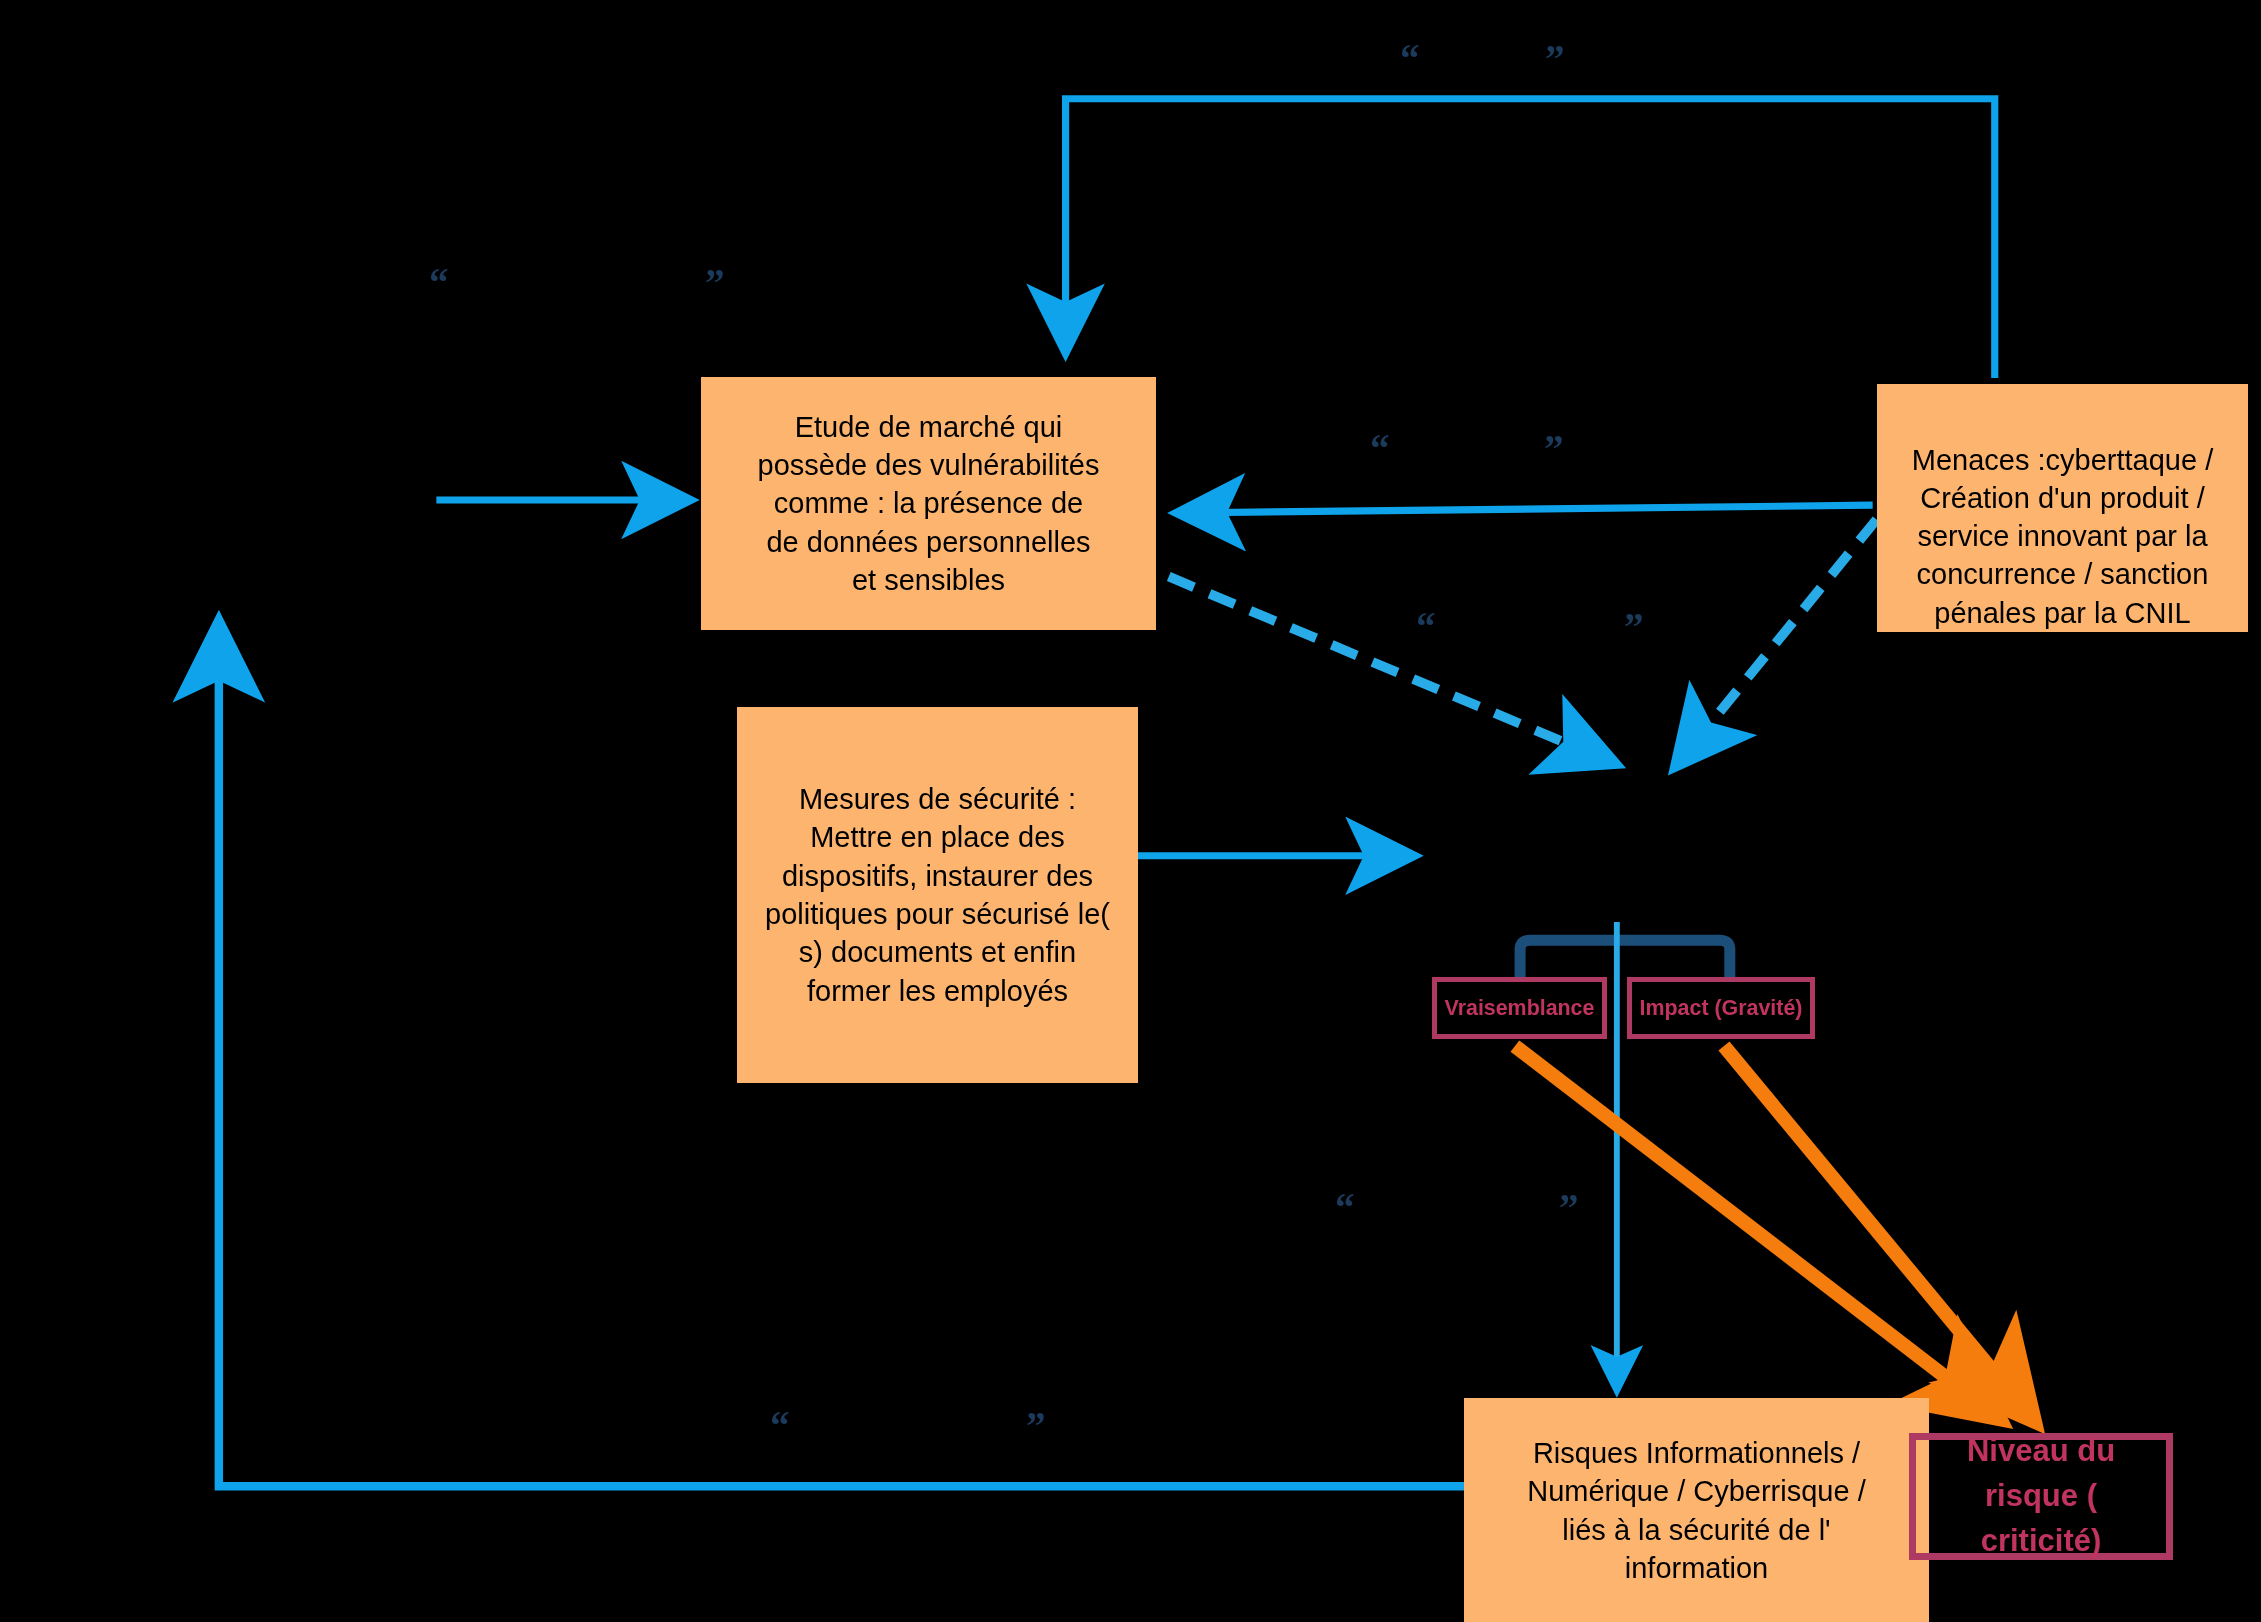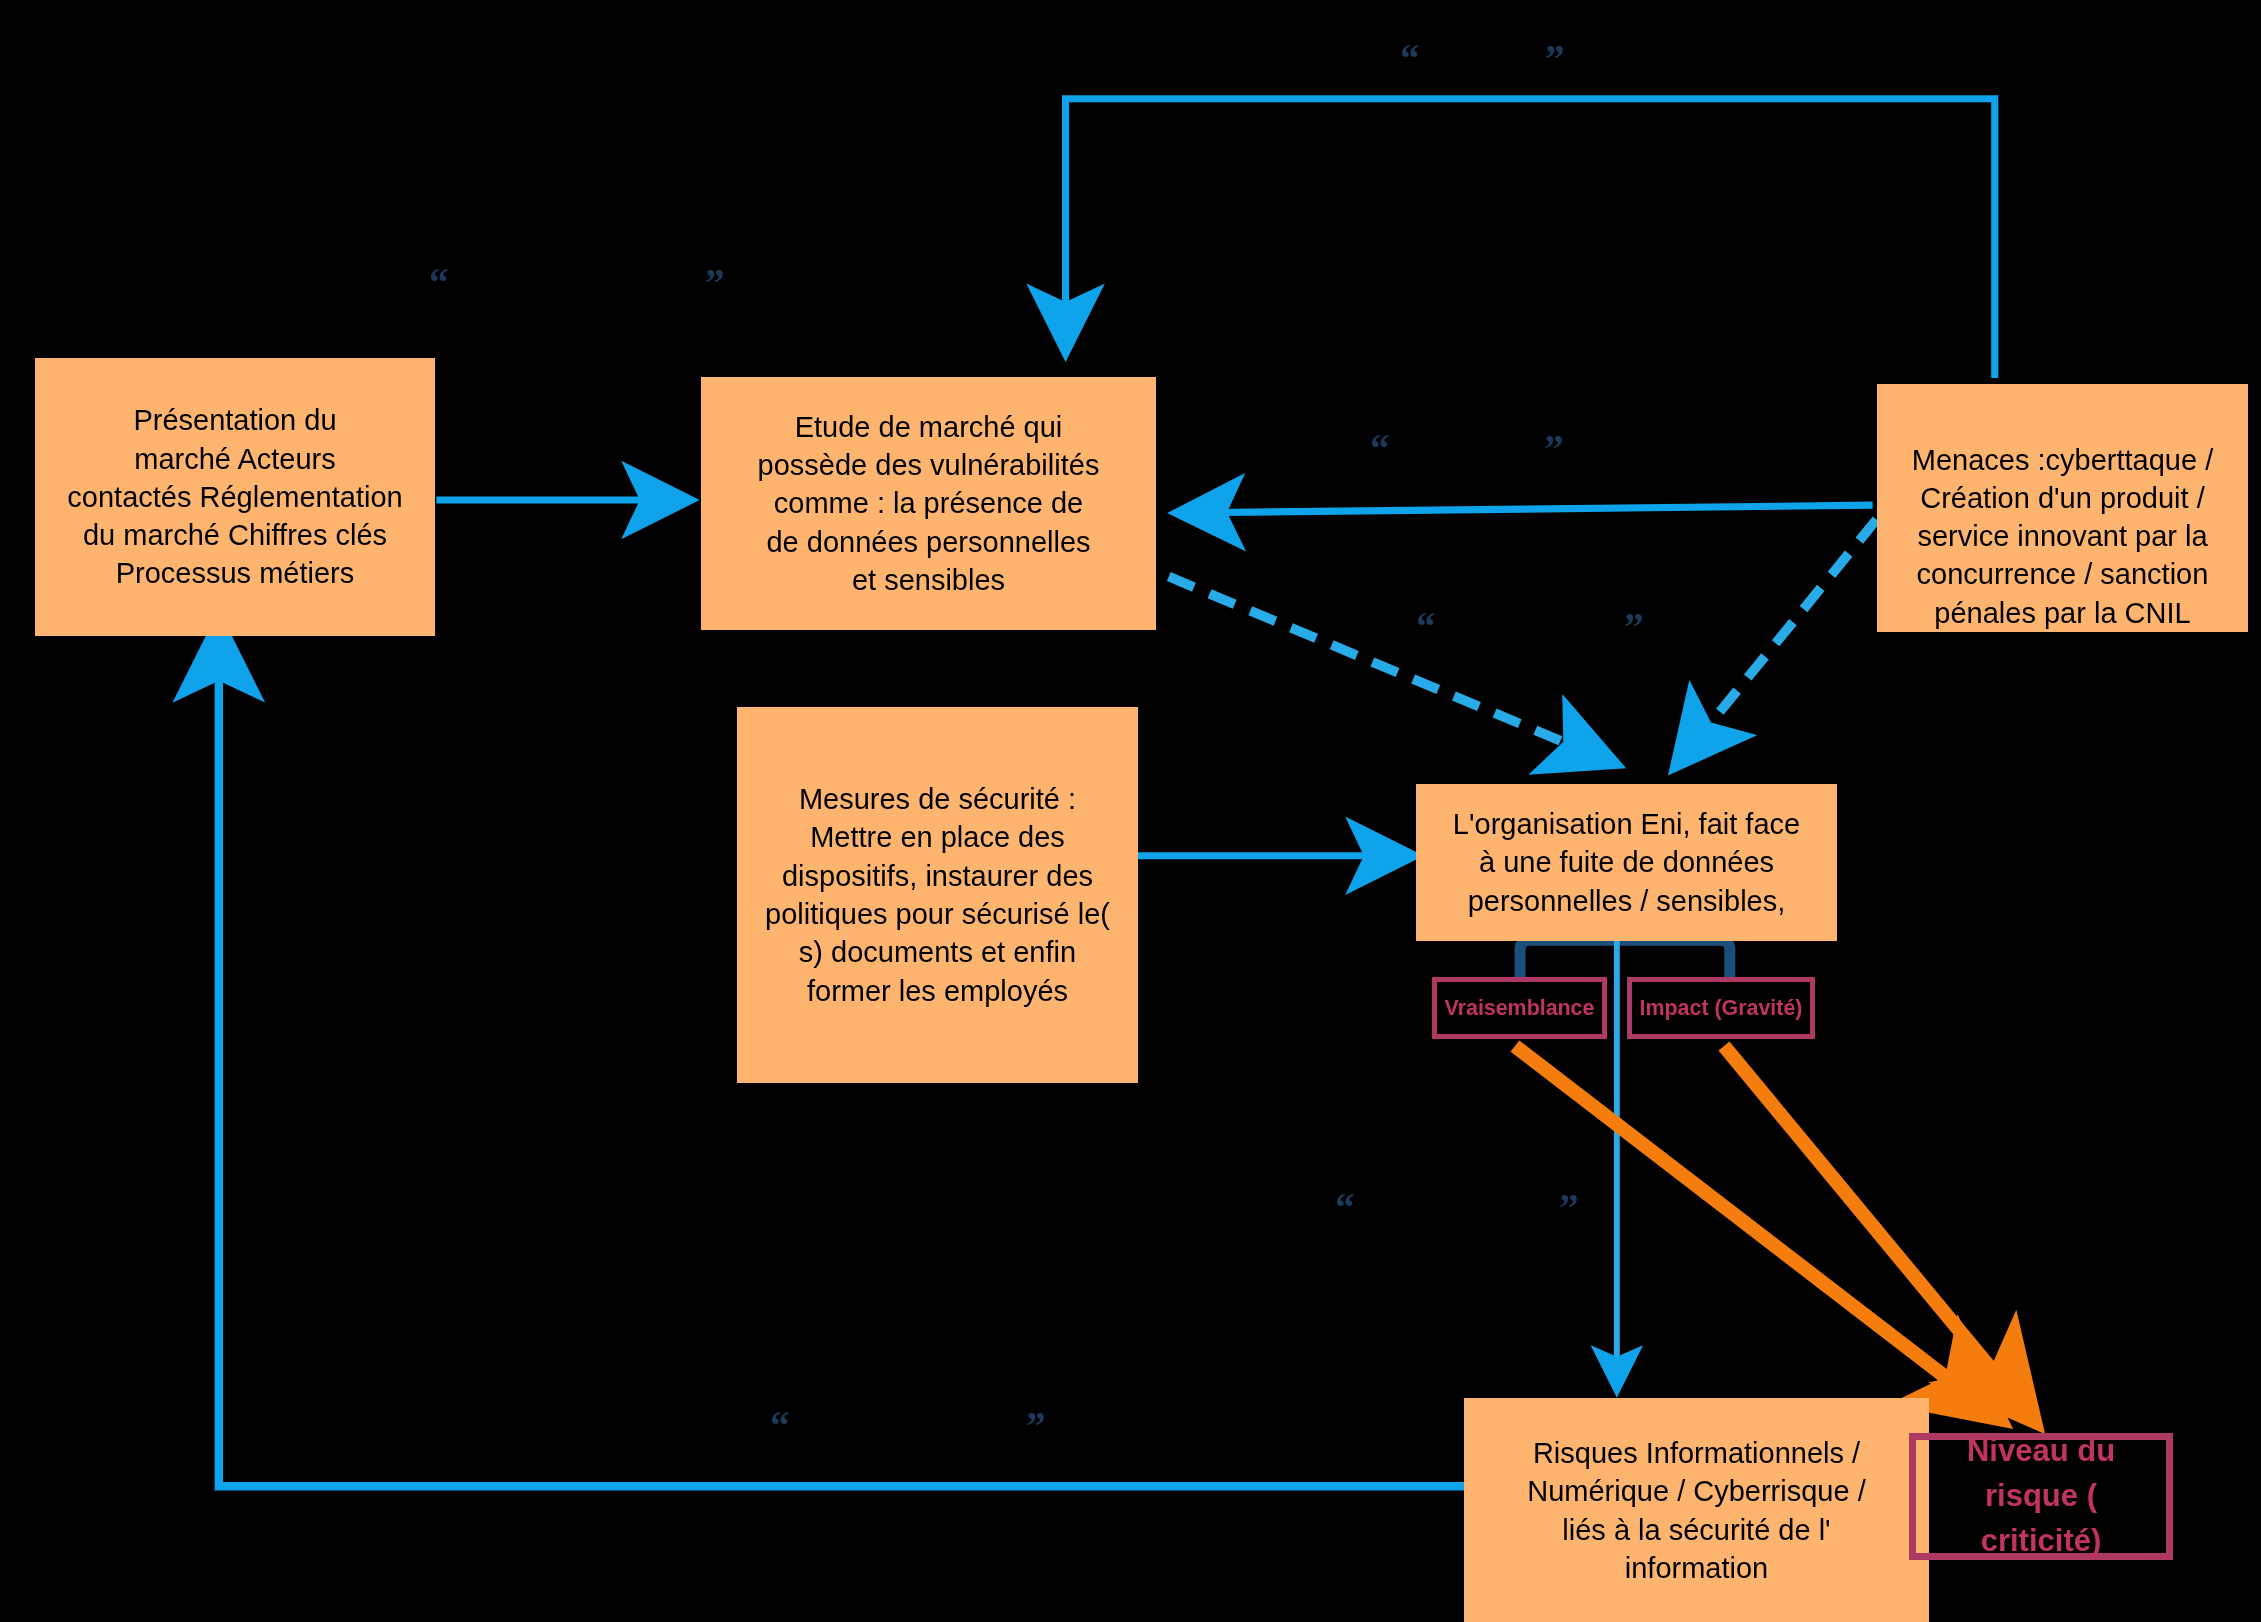--- a/index.html
+++ b/index.html
@@ -109,27 +109,20 @@
 
     <g>
       <line x1="2902" y1="2305" x2="2947" y2="2305" stroke="#1B4F7A" stroke-width="17"></line>
     </g>
 
     <g fill="none">
       <path d="M2255,2289 L337,2289 L337,960" stroke="#0FA3EC" stroke-width="13" marker-end="url(#arrow-blue-thin)"></path>
     </g>
   </svg>
 
-  <div class="node node-orange" style="left:35px;top:358px;width:400px;height:278px;">
-    <span class="txt">Présentation du
-marché           Acteurs
-contactés Réglementation
-du marché Chiffres clés
-Processus métiers</span>
-  </div>
 
   <div class="node node-orange" style="left:701px;top:377px;width:455px;height:253px;">
     <span class="txt">Etude de marché qui
 possède des vulnérabilités
 comme : la présence de
 de données personnelles
 et sensibles</span>
   </div>
 
   <div class="node node-orange" style="left:1877px;top:384px;width:371px;height:248px;align-items:flex-end;">
@@ -142,25 +135,20 @@
 
   <div class="node node-orange" style="left:737px;top:707px;width:401px;height:376px;">
     <span class="txt">Mesures de sécurité :
 Mettre en place des
 dispositifs, instaurer des
 politiques pour sécurisé le(
 s) documents et enfin
 former les employés</span>
   </div>
 
-  <div class="node node-orange" style="left:1416px;top:784px;width:421px;height:157px;">
-    <span class="txt">L'organisation Eni, fait face
-à une fuite de données
-personnelles / sensibles,</span>
-  </div>
 
   <div class="node node-pink-small" style="left:1432px;top:977px;width:175px;height:62px;">
     <span class="txt">Vraisemblance</span>
   </div>
 
   <div class="node node-pink-small" style="left:1627px;top:977px;width:188px;height:62px;">
     <span class="txt">Impact (Gravité)</span>
   </div>
 
   <div class="node node-orange" style="left:1464px;top:1398px;width:465px;height:225px;">

